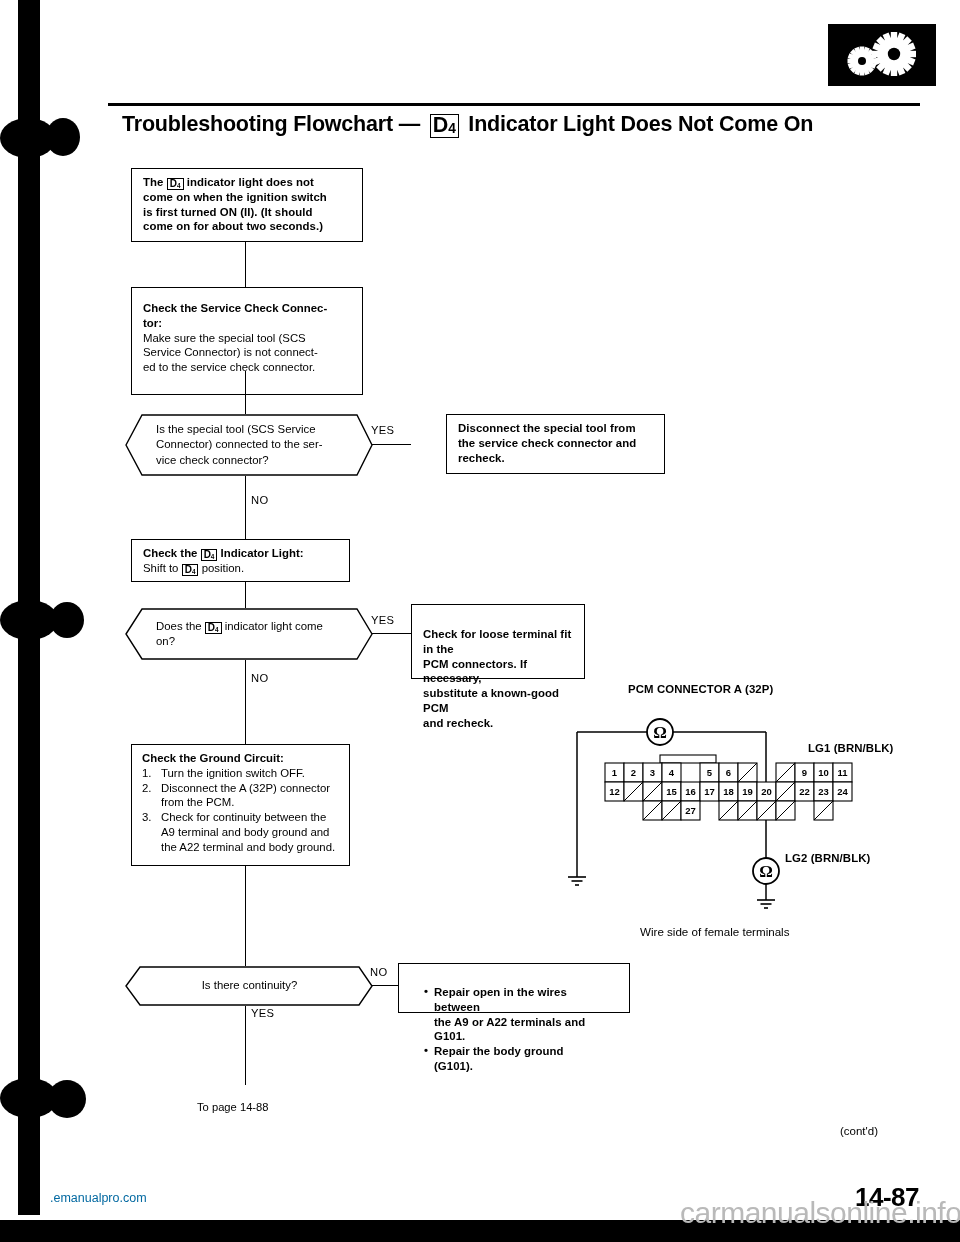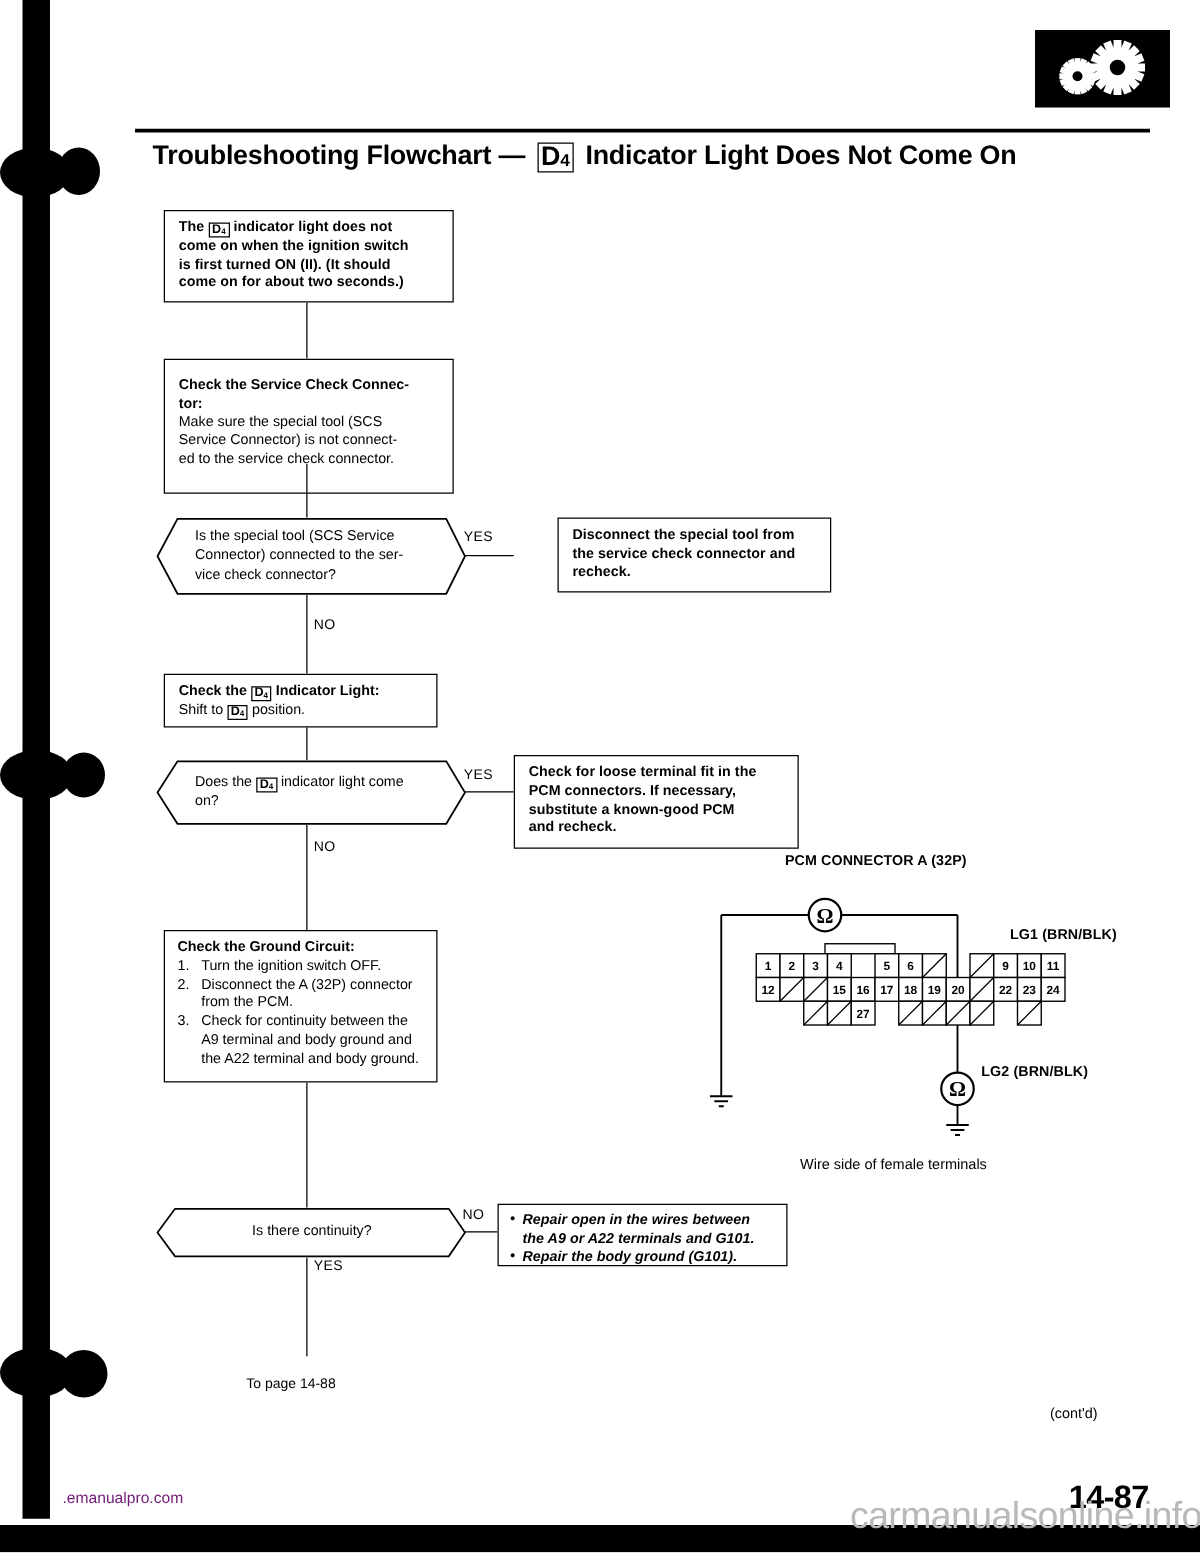--- a/index.html
+++ b/index.html
@@ -136,21 +136,21 @@
     position: relative;
     padding-left: 19px;
     margin-top: 0px;
   }
   .numlist li .num {
     position: absolute;
     left: 0;
     top: 0;
   }
 
-  .bullets { margin: 0; padding: 0; list-style: none; font-style: italic; }
+  .bullets { margin: 16px; padding: 0; list-style: none; }
   .bullets li {
     position: relative;
     padding-left: 10px;
   }
   .bullets li:before {
     content: "\2022";
     position: absolute;
     left: 0;
     top: -1px;
   }
@@ -186,21 +186,21 @@
   }
   .page-number {
     position: absolute;
     font-size: 26px;
     font-weight: bold;
     letter-spacing: -0.5px;
   }
   .wm-left {
     position: absolute;
     font-size: 12.5px;
-    color: #701a75;
+    color: #0369a1;
   }
   .wm-right {
     position: absolute;
     font-size: 30px;
     color: #b9b9b9;
     letter-spacing: -0.5px;
     white-space: nowrap;
   }
 </style>
 </head>
@@ -352,21 +352,21 @@
         <div>on?</div>
       </div>
     </div>
   </div>
 
   <div class="hline" style="left:372px; top:633px; width:39px;"></div>
   <div class="branch-label" style="left:371px; top:614px;">YES</div>
   <div class="branch-label" style="left:251px; top:672px;">NO</div>
   <div class="vline" style="left:245px; top:660px; height:84px;"></div>
 
-  <div class="fbox bold" style="left:411px; top:604px; width:228px; height:75px; padding-top:6px;">
+  <div class="fbox bold" style="left:411px; top:604px; width:174px; height:75px; padding-top:22px;">
     <div>Check for loose terminal fit in the</div>
     <div>PCM connectors. If necessary,</div>
     <div>substitute a known-good PCM</div>
     <div>and recheck.</div>
   </div>
 
   <div class="fbox" style="left:131px; top:744px; width:219px; height:122px; padding-top:6px; padding-left:10px;">
     <div class="hdr">Check the Ground Circuit:</div>
     <ul class="numlist">
       <li>

